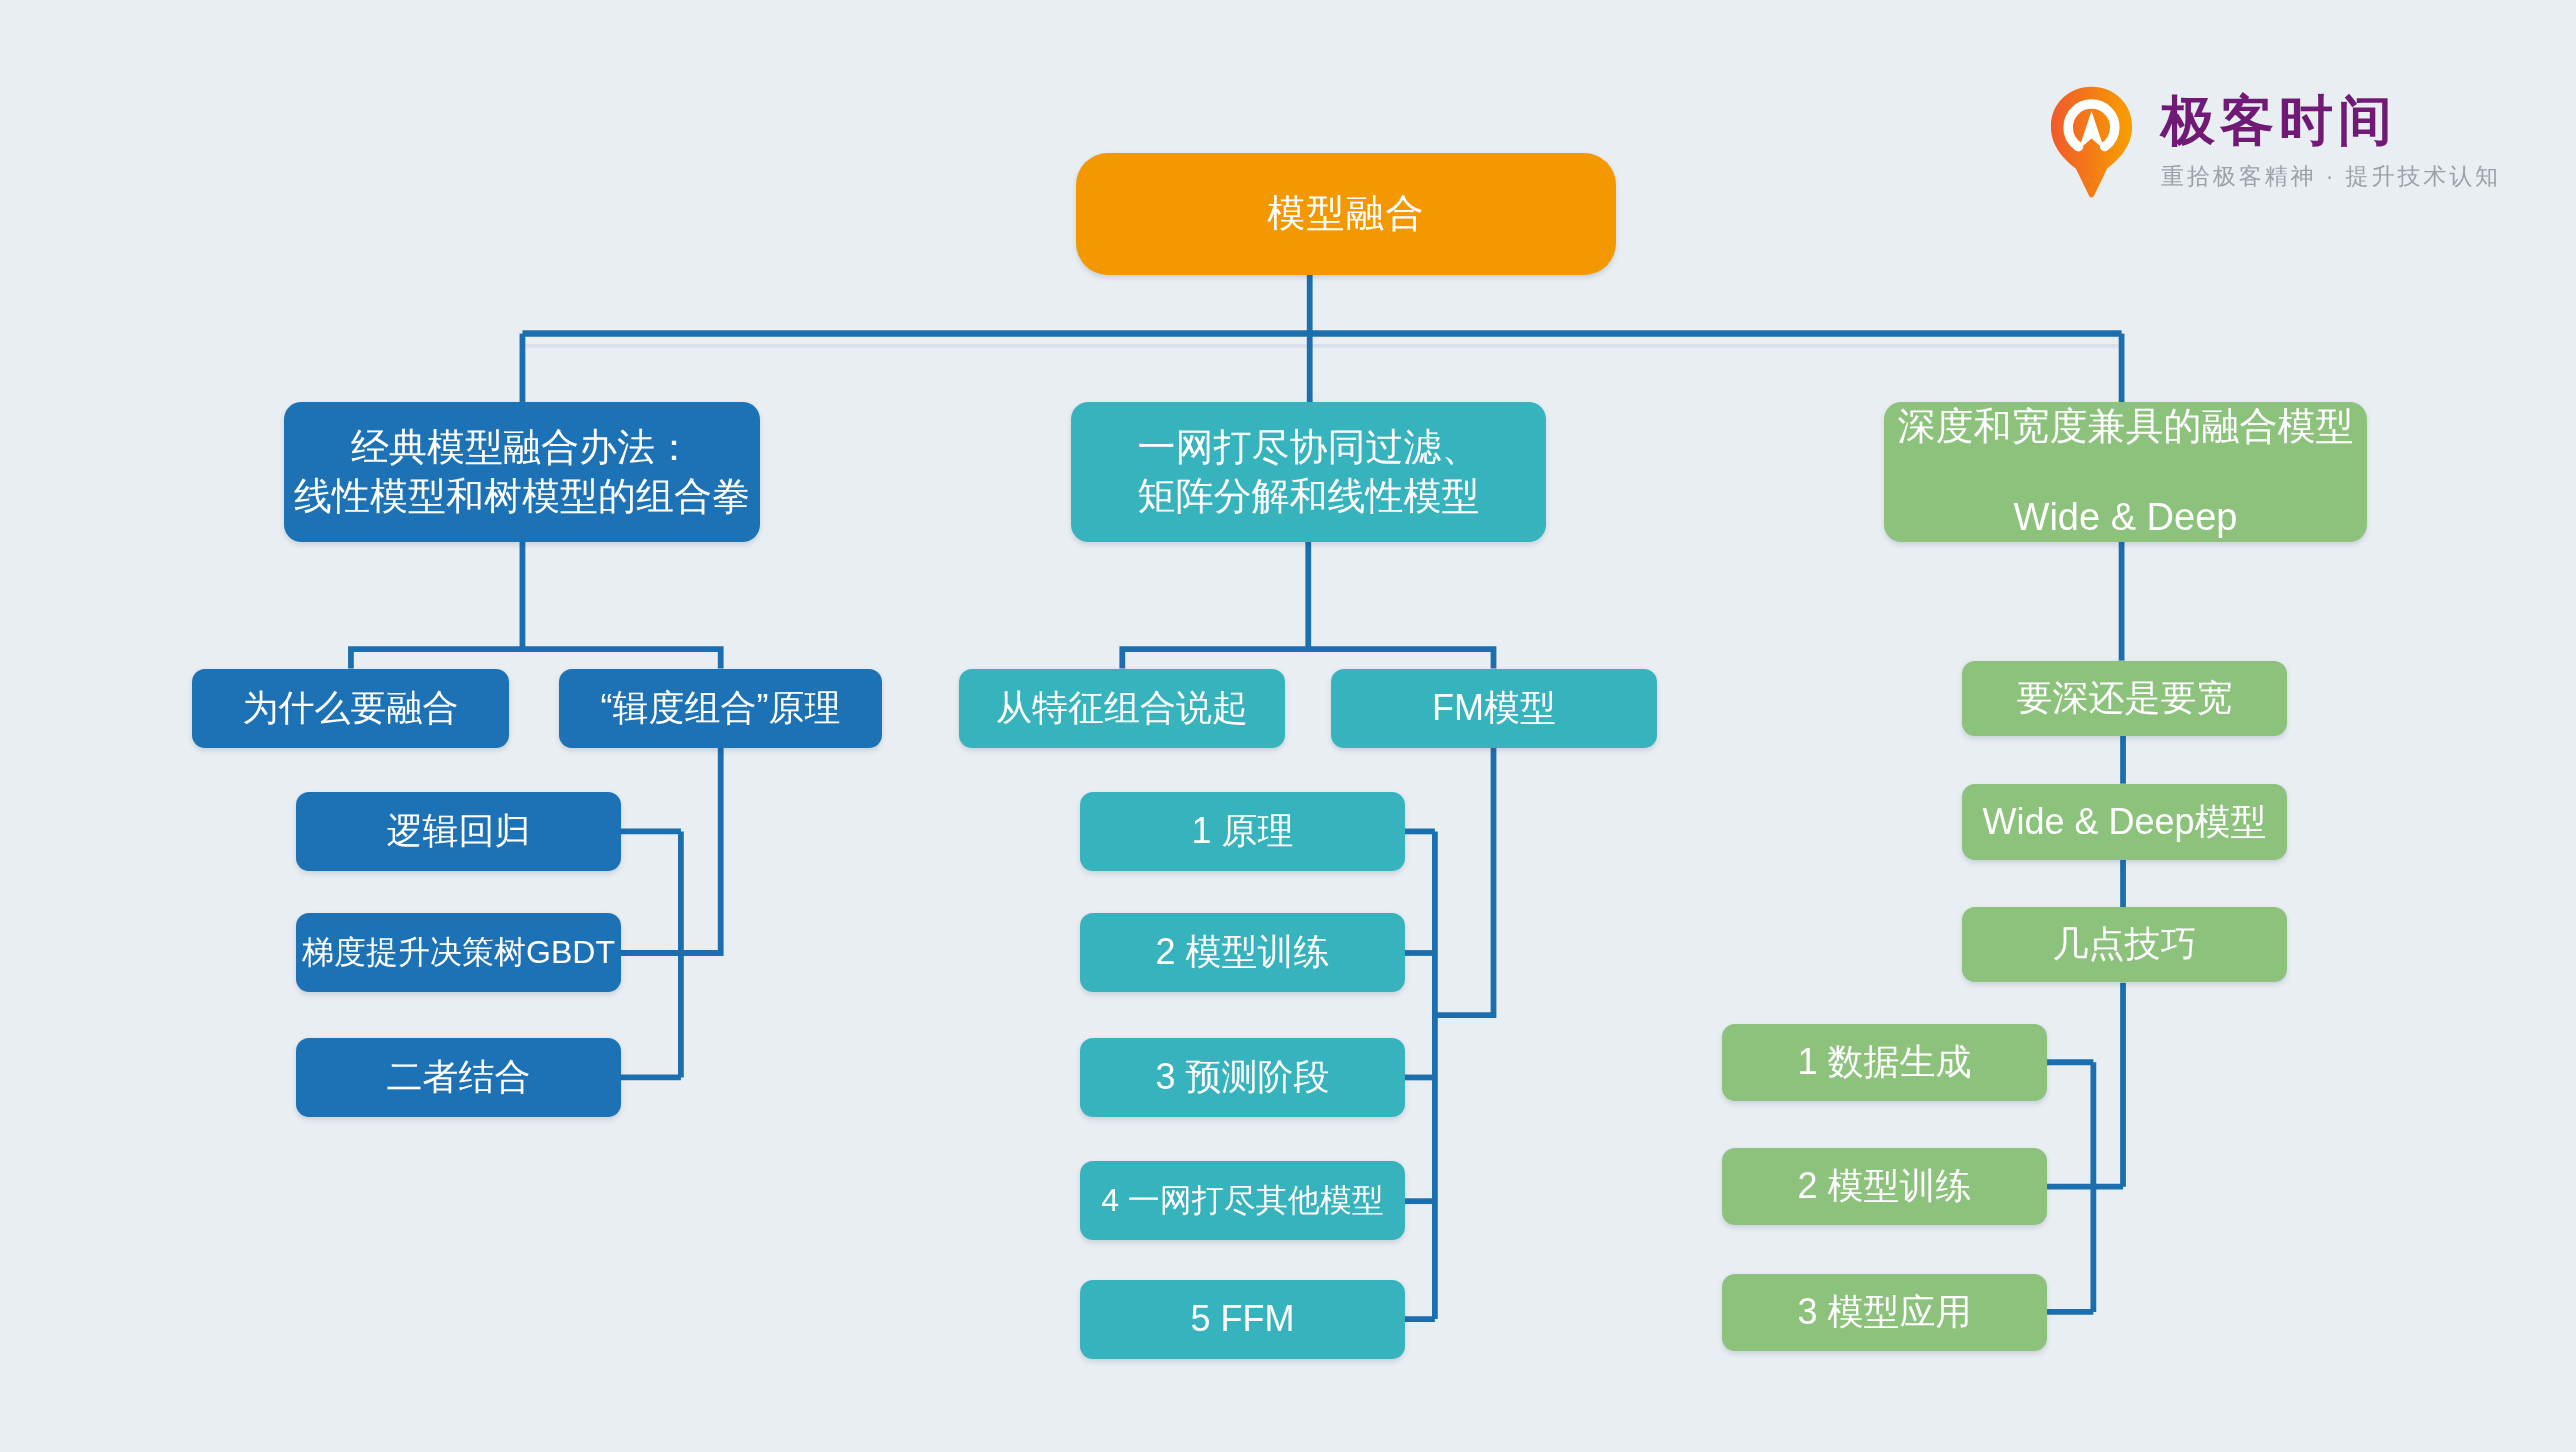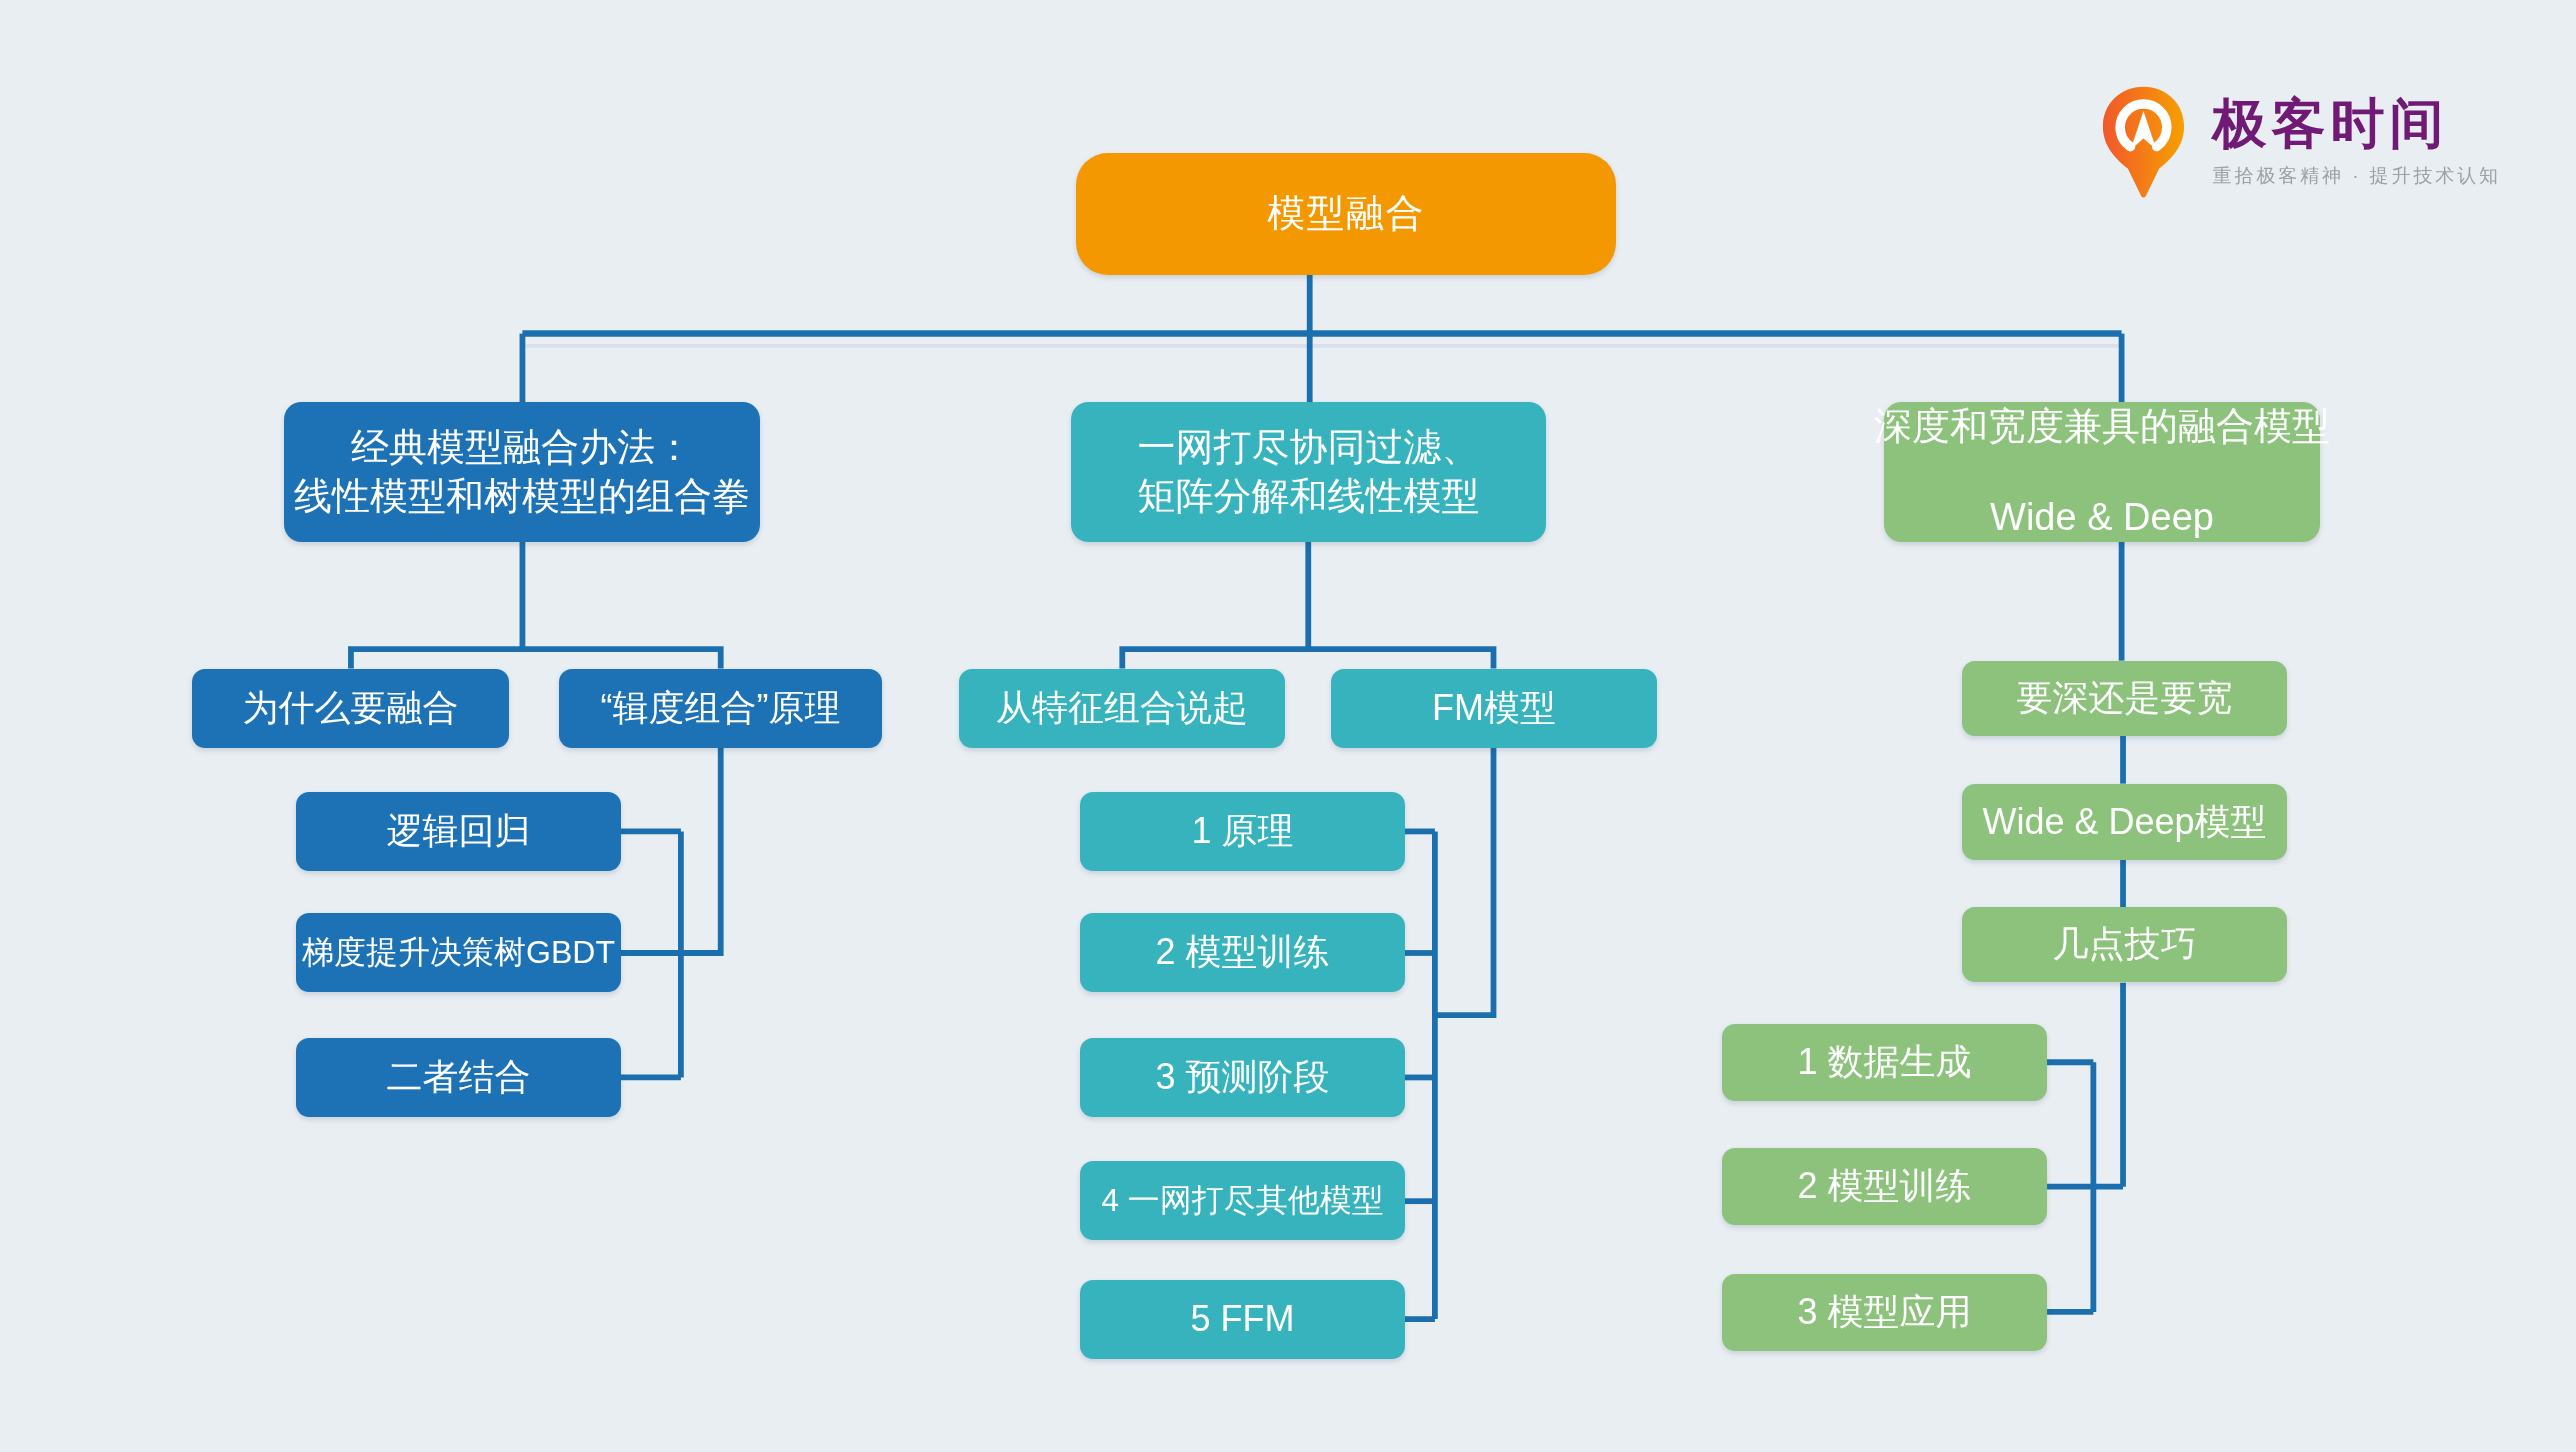--- a/index.html
+++ b/index.html
@@ -34,21 +34,21 @@
   .logo{
     position:absolute;top:85px;right:75px;
     display:flex;align-items:center;
   }
   .logo-icon{width:87px;height:114px;margin-right:26px;}
   .brand{
     font-size:54px;font-weight:600;color:#701a75;
     letter-spacing:5px;line-height:1.05;
   }
   .tagline{
-    font-size:19px;color:#9ca0a7;letter-spacing:2.9px;margin-top:11.6px;
+    font-size:23px;color:#9ca0a7;letter-spacing:2.9px;margin-top:11.6px;
   }
 </style>
 </head>
 <body>
 
 <div id="canvas">
 
   <svg id="connectors" width="2576" height="1453" viewBox="0 0 3560 2008">
 
     <path d="M726 478 H2928" stroke="#d9e0eb" stroke-width="5" fill="none"></path>
@@ -132,21 +132,21 @@
   <div class="node teal child" style="left:1080px;top:1038px;width:325px;height:79px;">
     <span>3 预测阶段</span>
   </div>
   <div class="node teal child small" style="left:1080px;top:1161px;width:325px;height:79px;">
     <span>4 一网打尽其他模型</span>
   </div>
   <div class="node teal child" style="left:1080px;top:1280px;width:325px;height:79px;">
     <span>5 FFM</span>
   </div>
 
-  <div class="node green parent" style="left:1884px;top:402px;width:436px;height:140px;gap:41px;">
+  <div class="node green parent" style="left:1884px;top:402px;width:483px;height:140px;gap:41px;">
     <span>深度和宽度兼具的融合模型</span>
     <span>Wide &amp; Deep</span>
   </div>
   <div class="node green child" style="left:1962px;top:661px;width:325px;height:75px;">
     <span>要深还是要宽</span>
   </div>
   <div class="node green child" style="left:1962px;top:784px;width:325px;height:76px;">
     <span>Wide &amp; Deep模型</span>
   </div>
   <div class="node green child" style="left:1962px;top:907px;width:325px;height:75px;">

